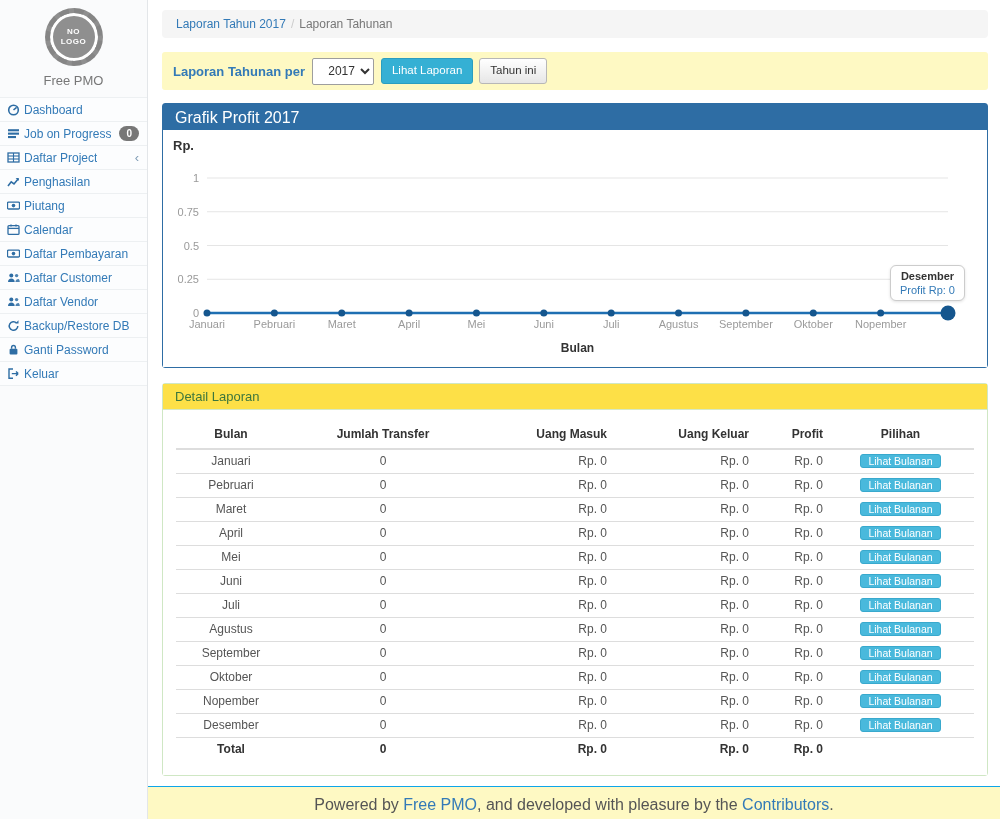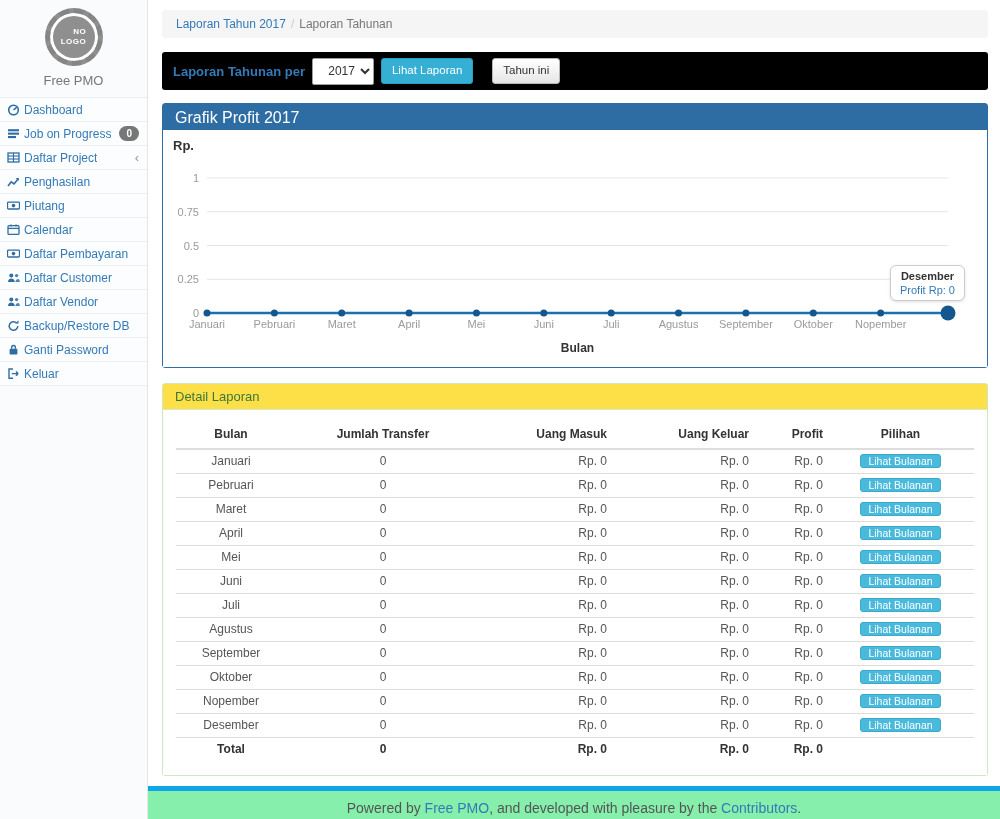--- a/index.html
+++ b/index.html
@@ -3,42 +3,42 @@
 <meta charset="utf-8">
 <style>
   * { box-sizing: border-box; margin: 0; padding: 0; }
   html,body { width:1000px; height:819px; }
   body { position:relative; font-family:"Liberation Sans","DejaVu Sans",sans-serif; background:#ffffff; overflow:hidden; }
 
   
   .sidebar { position:absolute; left:0; top:0; width:148px; height:819px; background:#fafbfc; border-right:1px solid #e3e6e9; }
   .logo-area { text-align:center; padding-top:8px; }
   .logo-circle { width:58px; height:58px; margin:0 auto; border-radius:50%; border:5px dashed #858585; background:#8f8f8f; box-shadow:inset 0 0 0 3px #fff; display:flex; align-items:center; justify-content:center; }
-  .logo-circle span { color:#fff; font-size:8px; font-weight:bold; line-height:1.25; letter-spacing:.5px; white-space:pre-line;text-align:right; }
+  .logo-circle span { color:#fff; font-size:8px; font-weight:bold; line-height:1.25; letter-spacing:.5px; white-space:pre-line; }
   .brand { color:#777; font-size:13px; margin-top:7px; }
   .menu { margin-top:9px; border-top:1px solid #edf0f2; list-style:none; }
   .menu-item { display:flex; align-items:center; height:24px; padding:0 8px 0 7px; border-bottom:1px solid #edf0f2; color:#337ab7; font-size:12px; cursor:pointer; background:#fcfdfe; }
   .menu-item .mi-icon { width:17px; display:inline-flex; align-items:center; color:#2e6da4; flex:none; }
   .menu-item .mi-label { white-space:nowrap; overflow:hidden; }
   .menu-item .mi-badge { margin-left:auto; background:#777; color:#fff; font-size:10px; font-weight:bold; border-radius:10px; padding:1px 7px; line-height:1.3; }
   .menu-item .mi-chevron { margin-left:auto; color:#7f9cb5; font-size:13px; line-height:1; }
 
   
   .main { position:absolute; left:148px; top:0; width:852px; height:690px; background:#fff; }
   .content { padding:10px 12px 0 14px; }
 
   .breadcrumb { background:#f5f5f5; border-radius:4px; padding:7px 14px; font-size:12px; color:#777; margin-bottom:14px; }
   .breadcrumb a { color:#337ab7; text-decoration:none; }
   .breadcrumb .sep { color:#ccc; margin:0 5px; }
 
-  .filter-bar { background:#000000; border-radius:3px; padding:6px 11px; display:flex; align-items:center; margin-bottom:13px; height:38px; }
+  .filter-bar { background:#fef9c3; border-radius:3px; padding:6px 11px; display:flex; align-items:center; margin-bottom:13px; height:38px; }
   .filter-label { color:#337ab7; font-weight:bold; font-size:13px; margin-right:7px; }
   .year-select { height:27px; width:62px; font-size:12px; border:1px solid #9e9e9e; border-radius:2px; background:#fff; color:#333; padding:0 2px; margin-right:7px;text-align:right; }
   .btn { display:inline-block; font-size:11.5px; border-radius:3px; padding:5px 10px; cursor:pointer; line-height:1.2; }
-  .btn-info { background:#35b0d4; border:1px solid #2a9ec0; color:#fff; margin-right:19px; }
+  .btn-info { background:#35b0d4; border:1px solid #2a9ec0; color:#fff; margin-right:6px; }
   .btn-default { background:linear-gradient(#ffffff,#e6e6e6); border:1px solid #b7b7b7; color:#333; }
 
   
   .panel { border-radius:3px; margin-bottom:15px; }
   .panel-primary { border:1px solid #2e6da4; }
   .panel-primary .panel-heading { background:#2e6da4; color:#fff; font-size:16px; padding:5px 12px; height:26px; }
   .chart-body { position:relative; height:237px; background:#fff; }
   .chart-tooltip { position:absolute; right:22px; top:135px; background:#fff; border:1px solid #ccc; border-radius:6px; box-shadow:0 1px 3px rgba(0,0,0,.12); padding:4px 9px; text-align:center; }
   .chart-tooltip .tt-title { display:block; font-size:11px; font-weight:bold; color:#333; }
   .chart-tooltip .tt-value { display:block; font-size:11px; color:#337ab7; margin-top:2px; }
@@ -54,21 +54,21 @@
   .c0 { width:110px; text-align:center; }
   .c1 { width:194px; text-align:center; }
   .c2 { width:131px; text-align:right; }
   .c3 { width:142px; text-align:right; }
   .c4 { width:74px;  text-align:right; }
   .c5 { width:147px; text-align:center; }
   tr.total-row td { font-weight:bold; color:#333; }
   .btn-xs { background:#49b9dc; border:1px solid #39a9cd; color:#fff; font-size:10.5px; padding:0 7px; border-radius:3px; cursor:pointer; }
 
   
-  .footer { position:absolute; left:148px; bottom:0; width:852px; height:33px; background:#86efac; border-top:5px solid #0ea5e9; text-align:center; padding-top:9px; font-size:14px; color:#555; }
+  .footer { position:absolute; left:148px; bottom:0; width:852px; height:33px; background:#fef9c3; border-top:1px solid #0ea5e9; text-align:center; padding-top:9px; font-size:16px; color:#555; }
   .footer a { color:#337ab7; text-decoration:none; }
 </style>
 </head>
 <body>
 
 <aside class="sidebar">
   <div class="logo-area">
     <div class="logo-circle">
       <span>NO
 LOGO</span>

